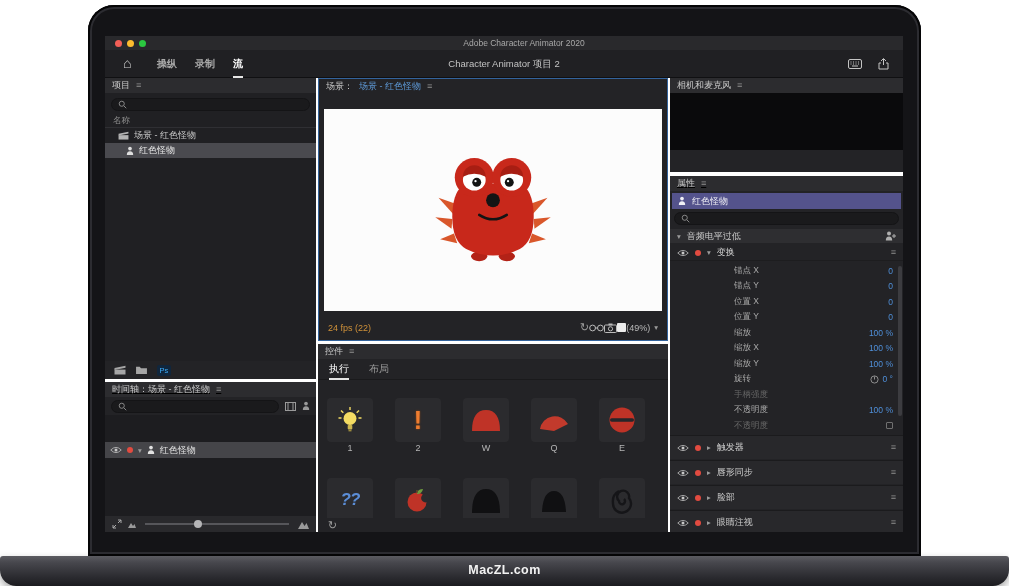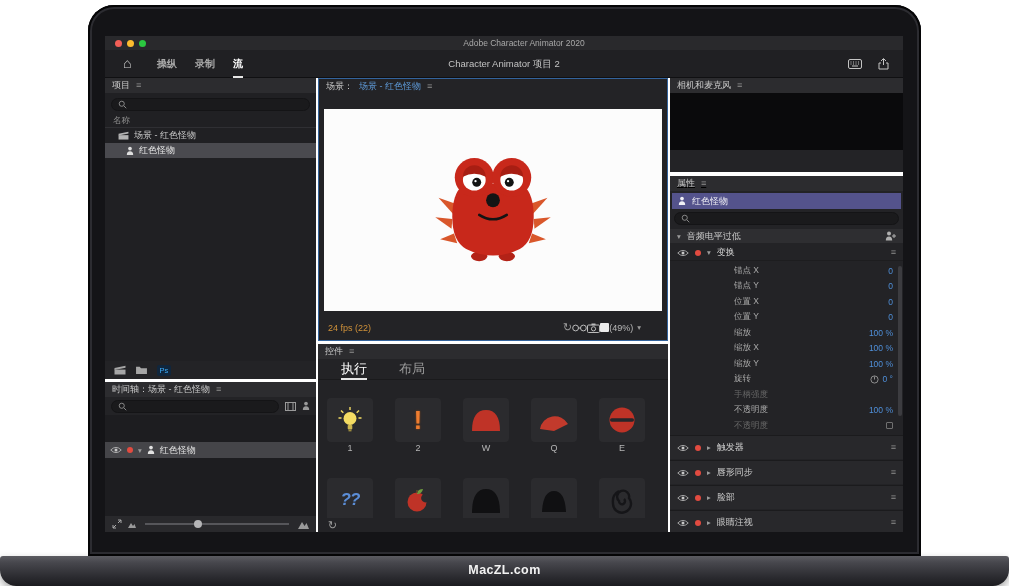--- a/index.html
+++ b/index.html
@@ -48,43 +48,43 @@
   
   #project-panel { left:0; top:0; width:211px; height:301px; background:#202023; }
   #project-panel .searchbox { margin:5px 6px 4px; }
   .colhead { height:13px; display:flex; align-items:center; font-size:8.5px; color:#8f8f8f; padding-left:8px; border-bottom:1px solid #2f2f33; }
   .prow { height:15px; display:flex; align-items:center; gap:5px; font-size:9px; color:#c8c8c8; padding-left:13px; }
   .prow.selected { background:#4a4a4f; padding-left:21px; color:#e8e8e8; }
   #proj-footer { position:absolute; left:0; bottom:0; height:18px; width:100%; display:flex; align-items:center; gap:9px; padding-left:9px; background:#232326; }
   .psbadge { background:#10263d; color:#3caefc; font-size:7.5px; font-weight:normal; padding:1px 2.5px; border-radius:2px; }
 
   
-  #timeline-panel { left:0; top:304px; width:211px; height:150px; background:#202023; }
+  #timeline-panel { left:0; top:304px; width:211px; height:150px; background:#202023;text-decoration:underline; }
   #tl-search { height:18px; display:flex; align-items:center; gap:6px; padding:0 6px; background:#232326; }
   #tl-search .searchbox { flex:1; }
   #track-area { position:absolute; left:0; top:33px; right:0; bottom:16px; background:#1d1d20; }
   #track-row { position:absolute; left:0; top:27px; right:0; height:16px; background:#454549; display:flex; align-items:center; gap:5px; padding-left:5px; font-size:9px; color:#e2e2e2; }
   #tl-footer { position:absolute; left:0; bottom:0; right:0; height:16px; background:#29292c; display:flex; align-items:center; gap:6px; padding:0 7px; }
   .sld { flex:1; height:2px; background:#56565a; position:relative; margin:0 3px; }
   .sld-thumb { position:absolute; left:34%; top:-3px; width:8px; height:8px; border-radius:50%; background:#b4b4b6; }
 
   
   #scene-panel { left:213px; top:0; width:350px; height:263px; border:1px solid #33639c; background:#232326; }
   #scene-panel .phead { background:#232326; }
   .scene-name { color:#5e9ad8; }
   #canvas { position:absolute; left:5px; top:30px; width:338px; height:202px; background:#fcfcfc; display:flex; align-items:center; justify-content:center; }
-  #scene-footer { position:absolute; left:0; right:17px; bottom:0; height:25px; display:flex; align-items:center; gap:0; padding:0 9px; }
+  #scene-footer { position:absolute; left:0; right:0; bottom:0; height:25px; display:flex; align-items:center; gap:0; padding:0 9px; }
   #fps { color:#cf913a; font-size:9px; margin-right:auto; }
   .wsq { width:9px; height:9px; background:#ececec; border-radius:1px; }
   #zoom-wrap { display:flex; align-items:center; gap:4px; color:#b8b8b8; font-size:9px; }
 
   
   #controls-panel { left:213px; top:266px; width:350px; height:188px; }
   #ctabs { position:absolute; left:0; top:15px; right:0; height:21px; display:flex; gap:20px; padding-left:11px; border-bottom:1px solid #1a1a1c; }
-  .ctab { height:21px; display:flex; align-items:center; font-size:13px; color:#9b9b9b; border-bottom:2px solid transparent;margin-left:12px; }
+  .ctab { height:21px; display:flex; align-items:center; font-size:10px; color:#9b9b9b; border-bottom:2px solid transparent; }
   .ctab.active { color:#ffffff; border-bottom:2px solid #e6e6e6; }
   .tiles { position:absolute; left:9px; display:flex; gap:22px; }
   #tiles1 { top:54px; } #tiles2 { top:134px; }
   .tilewrap { width:46px; }
   .tile { width:46px; height:44px; background:#2b2b2e; border-radius:4px; display:flex; align-items:center; justify-content:center; overflow:hidden; }
   .tkey { text-align:center; font-size:9px; color:#b5b5b5; margin-top:1px; height:10px; }
   .excl { color:#ed7d31; font-size:25px; font-weight:bold; line-height:1; text-shadow:0 0 2px #a34e12; }
   .qq { color:#5b8dd6; font-size:17px; font-weight:bold; letter-spacing:-1px; font-style:italic; }
   #cfooter { position:absolute; left:0; right:0; bottom:0; height:14px; background:#232326; display:flex; align-items:center; padding-left:10px; }
   .refresh-g { color:#9a9a9a; font-size:11px; line-height:11px; }

